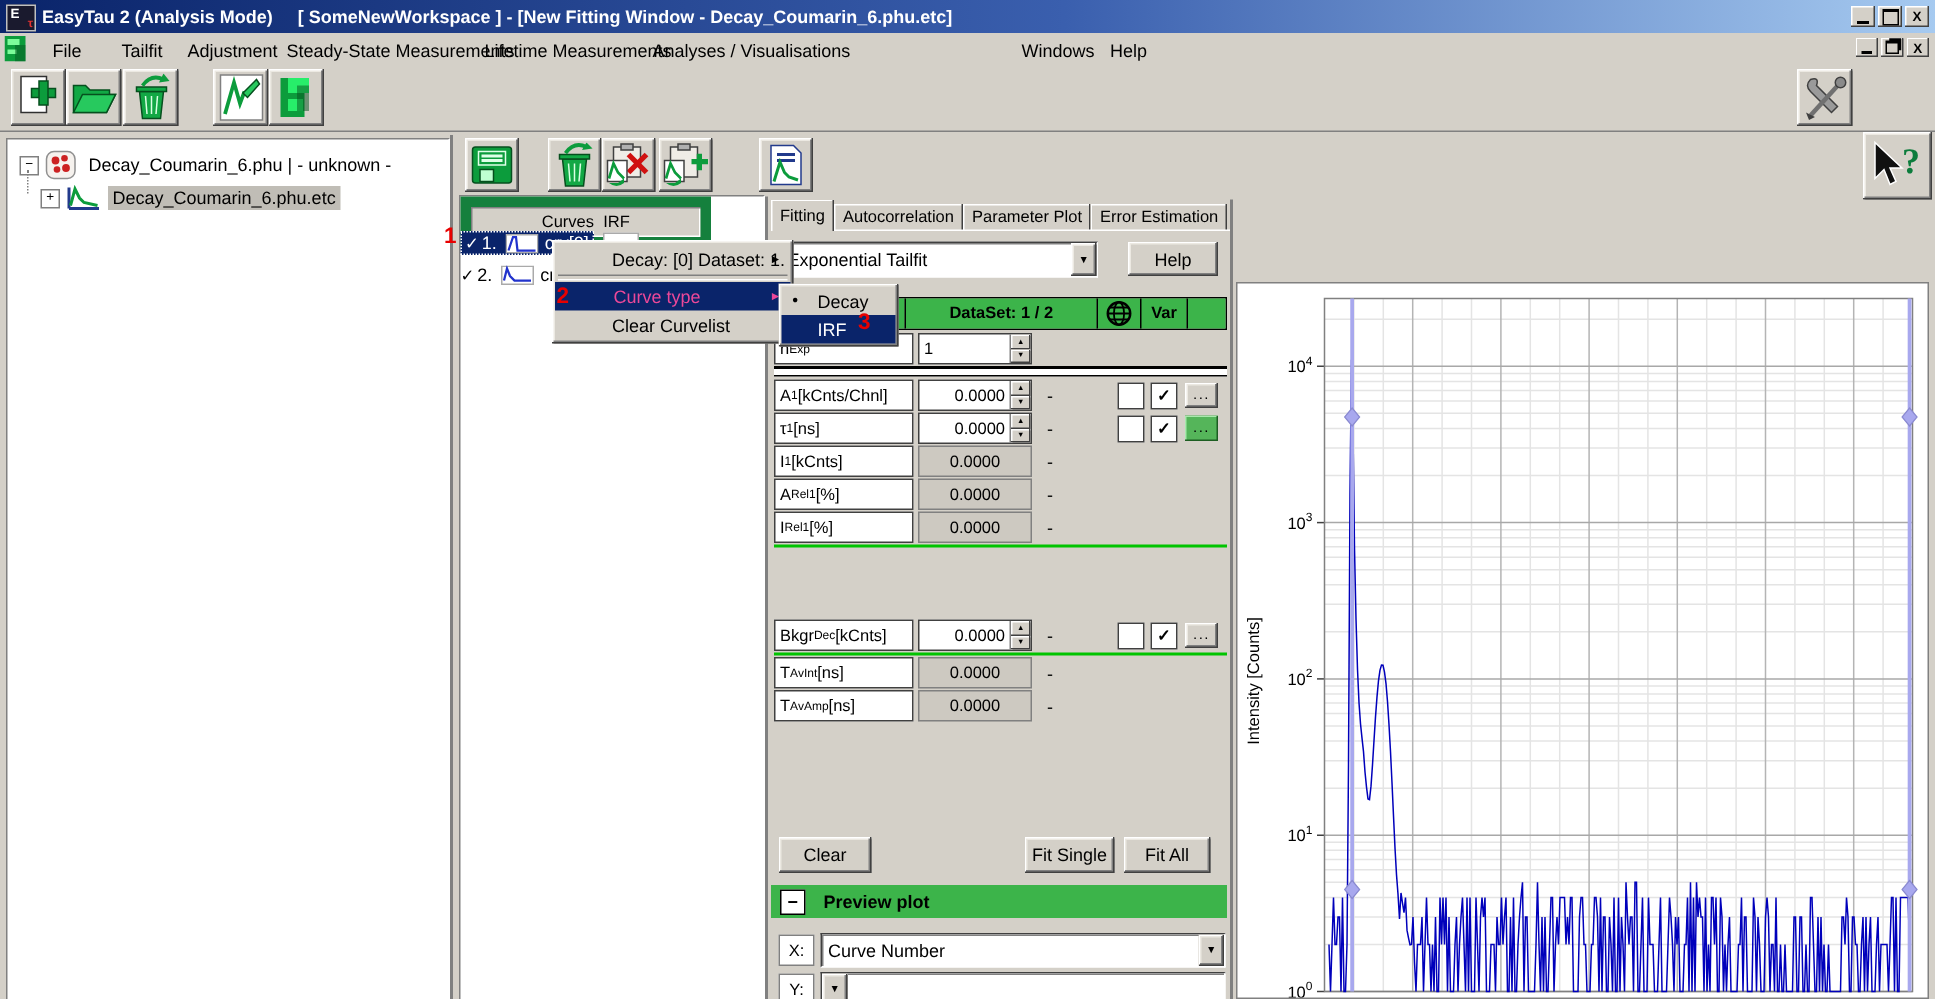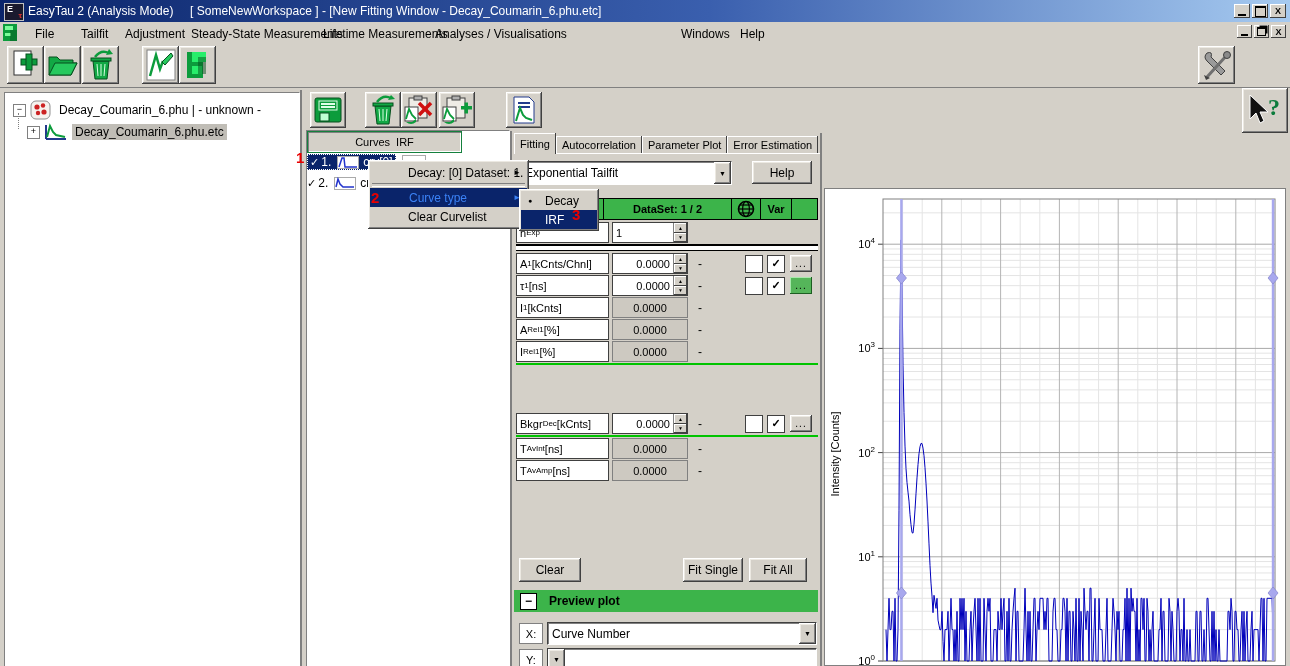--- a/index.html
+++ b/index.html
@@ -4,21 +4,21 @@
 <style>
   html,body{margin:0;padding:0;}
   body{width:1290px;height:666px;overflow:hidden;background:#d4d0c8;
        font-family:"Liberation Sans",sans-serif;font-size:11px;color:#000;position:relative;
        -webkit-user-select:none;user-select:none;}
   .abs{position:absolute;}
   .raised{background:#d4d0c8;box-shadow:inset -1px -1px #404040,inset 1px 1px #fff,inset -2px -2px #808080,inset 2px 2px #ece9e2;}
   .raisedthin{background:#d4d0c8;box-shadow:inset -1px -1px #404040,inset 1px 1px #fff;}
   .sunken{background:#d4d0c8;box-shadow:inset 1px 1px #808080,inset -1px -1px #fff;}
   .titlebar{left:0;top:0;width:1290px;height:22px;background:linear-gradient(90deg,#0a246a 0%,#3a5fae 55%,#a6caf0 100%);display:flex;align-items:center;}
-  .titletext{color:#fff;font-weight:normal;font-size:12px;white-space:pre;margin-left:8px;}
+  .titletext{color:#fff;font-weight:bold;font-size:12px;white-space:pre;margin-left:8px;}
   .wbtn{width:16px;height:14px;margin-left:2px;display:flex;align-items:center;justify-content:center;font-size:9px;font-weight:bold;}
   .menubar{left:0;top:22px;width:1290px;height:22px;background:#d4d0c8;border-bottom:1px solid #fff;}
   .mitem{position:absolute;top:3px;padding:2px 5px;font-size:12px;}
   .toolbar{left:0;top:44px;width:1290px;height:43px;background:#d4d0c8;border-bottom:1px solid #808080;}
   .tbtn{position:absolute;width:37px;height:38px;top:2px;display:flex;align-items:center;justify-content:center;}
   .panelwhite{background:#fff;border:1px solid;border-color:#808080 #fff #fff #808080;}
   .treerow{position:absolute;display:flex;align-items:center;height:18px;}
   .expbox{width:11px;height:11px;background:#fff;border:1px solid #808080;font-size:9px;line-height:9px;text-align:center;margin-right:4px;}
   .treelabel{font-size:12px;padding:1px 3px;white-space:nowrap;}
   .mtbtn{position:absolute;width:36px;height:36px;display:flex;align-items:center;justify-content:center;}
@@ -40,21 +40,21 @@
   .pval.edit{background:#fff;border:1px solid #404040;}
   .pval.ro{background:#cdc9c1;border:1px solid #808080;justify-content:center;}
   .pvtext{flex:1;padding:0 3px;}
   .spin{width:13px;align-self:stretch;display:flex;flex-direction:column;border-left:1px solid #808080;}
   .spin div{flex:1;display:flex;align-items:center;justify-content:center;font-size:5px;}
   .dashcell{width:30px;text-align:left;padding-left:10px;font-size:12px;}
   .ctl{width:16px;height:16px;background:#fff;border:1px solid #404040;margin-left:4px;display:flex;align-items:center;justify-content:center;font-size:11px;font-weight:bold;}
   .dots{width:22px;height:17px;margin-left:5px;display:flex;align-items:center;justify-content:center;font-size:10px;letter-spacing:1px;}
   .menu{background:#d4d0c8;box-shadow:inset -1px -1px #404040,inset 1px 1px #fff,inset -2px -2px #808080,inset 2px 2px #ece9e2;z-index:40;}
   .mrow{height:19px;display:flex;align-items:center;padding-left:38px;position:relative;font-size:12px;}
-  .mrow.hl{background:var(--navy);color:#3b82f6;padding-left:39px;}
+  .mrow.hl{background:var(--navy);color:#ec4899;padding-left:39px;}
   .mrow .arr{position:absolute;right:6px;font-size:8px;}
   .msep{height:2px;margin:1px 2px;border-top:1px solid #808080;border-bottom:1px solid #fff;}
   .smrow{height:19px;display:flex;align-items:center;padding-left:24px;position:relative;font-size:12px;}
   .smrow.hl{background:var(--navy);color:#fff;}
   .smrow .bul{position:absolute;left:7px;font-size:7px;}
   .annot{position:absolute;font-size:15px;font-weight:bold;z-index:60;font-family:"Liberation Sans",sans-serif;}
   .greensep{height:2px;background:#00c400;margin:1px 0;}
   .dblsep{height:4px;border-top:2px solid #000;border-bottom:1px solid #000;margin:1px 0 2px 0;background:#fff;}
   .previewbar{background:var(--green);display:flex;align-items:center;}
   .collapsebox{width:15px;height:15px;background:#fff;border:1px solid #000;margin-left:6px;display:flex;align-items:center;justify-content:center;font-weight:bold;font-size:12px;}
@@ -234,21 +234,21 @@
 </div>
 
 <div class="abs raised" style="left:1242px;top:88px;width:46px;height:45px;display:flex;align-items:center;justify-content:center;">
   <svg width="38" height="36">
     <path d="M4 2 L4 26 L10 20 L14 30 L18 28 L14 19 L22 19 Z" fill="#101010" stroke="#fff" stroke-width="1"></path>
     <text x="22" y="22" font-size="24" font-weight="bold" fill="#0c7c3c" font-family="Liberation Serif, serif">?</text>
   </svg>
 </div>
 
 <div class="abs panelwhite" style="left:306px;top:130px;width:202px;height:536px;"></div>
-<div class="abs curvehdr sunken" style="left:307px;top:131px;width:153px;height:20px;background:#d4d0c8;border:1px solid #15803d;">
+<div class="abs curvehdr sunken" style="left:307px;top:131px;width:153px;height:20px;background:#d4d0c8;border:7px solid #15803d;">
   <span style="white-space:pre;">Curves  IRF</span>
 </div>
 <div class="abs" id="curve-list" style="left:307px;top:153px;width:200px;">
     <div class="clrow">
       <div class="rowsel" style="display: flex; align-items: center;">
         <div style="font-size: 11px; margin-right: 2px;">✓</div>
         <div style="width: 16px; font-size: 12px;">1.</div>
         <svg width="22" height="13">
           <rect x="0.5" y="0.5" width="21" height="12" fill="#fff" stroke="#aaa"></rect>
           <path d="M2 11 L5 2 L7 2 L8 11 L20 11" fill="none" stroke="#2233cc" stroke-width="1.5"></path>

